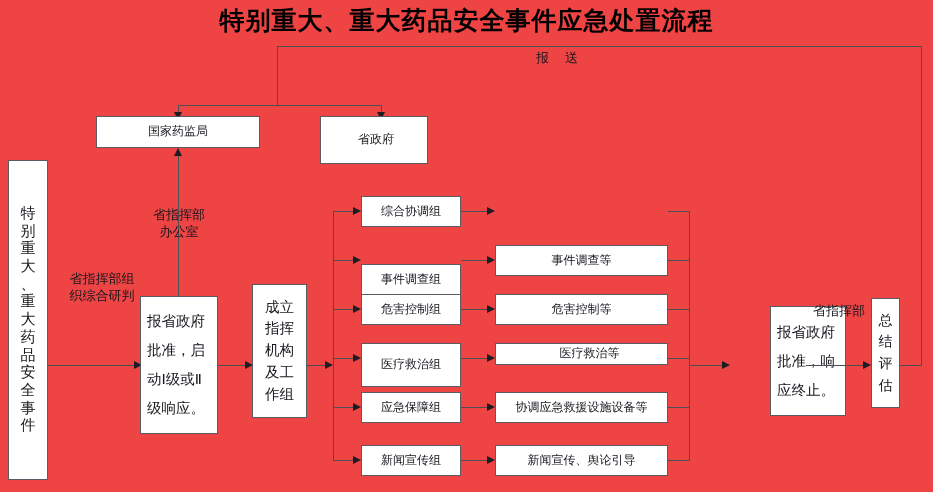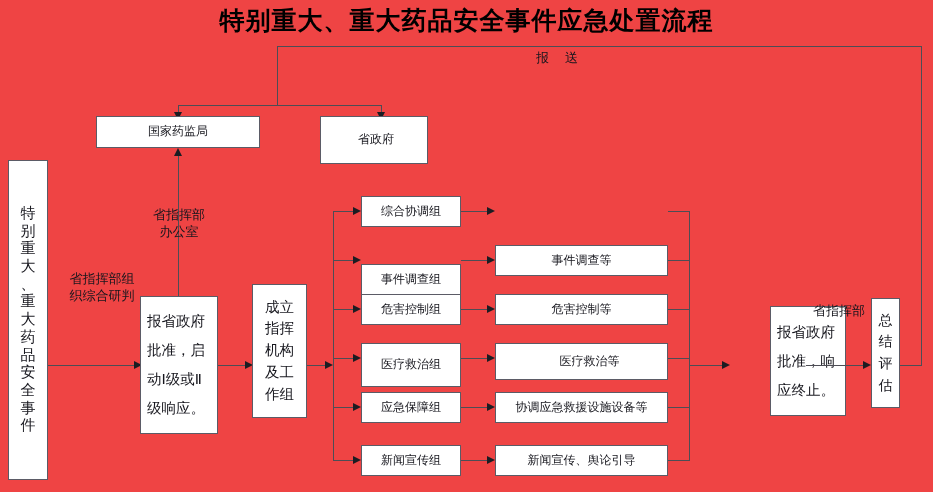--- a/index.html
+++ b/index.html
@@ -214,21 +214,21 @@
   </div>
   <div class="h-line" style="left:668px; top:309px; width:22px;"></div>
 
   <div class="h-line" style="left:333px; top:358px; width:23px;"></div>
   <div class="arrow-r" style="left:353px; top:354px;"></div>
   <div class="box" style="left:361px; top:343px; width:100px; height:44px;">
     <span>医疗救治组</span>
   </div>
   <div class="h-line" style="left:461px; top:358px; width:29px;"></div>
   <div class="arrow-r" style="left:487px; top:354px;"></div>
-  <div class="box" style="left:495px; top:343px; width:173px; height:37px;padding-left:20px;">
+  <div class="box" style="left:495px; top:343px; width:173px; height:22px;padding-left:20px;">
     <span>医疗救治等</span>
   </div>
   <div class="h-line" style="left:668px; top:358px; width:22px;"></div>
 
   <div class="h-line" style="left:333px; top:407px; width:23px;"></div>
   <div class="arrow-r" style="left:353px; top:403px;"></div>
   <div class="box" style="left:361px; top:392px; width:100px; height:31px;">
     <span>应急保障组</span>
   </div>
   <div class="h-line" style="left:461px; top:407px; width:29px;"></div>

